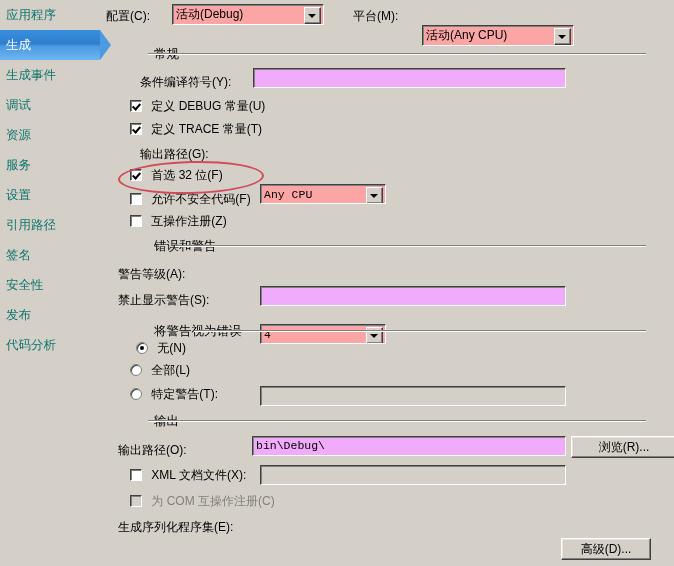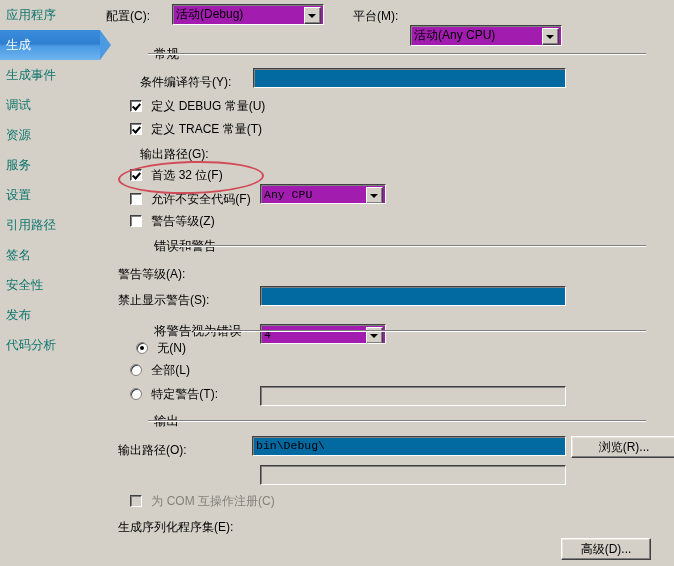--- a/index.html
+++ b/index.html
@@ -55,38 +55,38 @@
     width: 574px;
     height: 566px;
   }
 
   .row { position: absolute; }
   .lbl { white-space: nowrap; font-size: 12px; }
   .lbl.disabled { color: #848279; }
 
   
   .tb {
-    background: #0369a1;
+    background: #f0abfc;
     border: 1px solid;
     border-color: #404040 #ffffff #ffffff #404040;
     box-shadow: inset 1px 1px 0 #808080;
     box-sizing: border-box;
     font-family: "Liberation Mono", "DejaVu Sans Mono", monospace;
     font-size: 11.5px;
     line-height: 16px;
     padding: 1px 0 0 3px;
     color: #000;
     overflow: hidden;
     white-space: nowrap;
   }
   .tb.disabled { background: #d4d0c8; color: #848279; }
 
   
   .cb {
-    background: #a21caf;
+    background: #fca5a5;
     border: 1px solid;
     border-color: #404040 #ffffff #ffffff #404040;
     box-shadow: inset 1px 1px 0 #808080;
     box-sizing: border-box;
     position: relative;
     font-family: "Liberation Mono", "DejaVu Sans Mono", monospace;
     font-size: 11.5px;
     line-height: 17px;
     padding: 1px 0 0 3px;
     white-space: nowrap;
@@ -210,21 +210,21 @@
 
 <div id="main">
 
   <div class="row lbl" style="left:6px; top:8px;">配置(C):</div>
   <div class="row cb cjk" style="left:72px; top:4px; width:152px; height:21px;">
     <span>活动(Debug)</span>
     <span class="cb-btn"></span>
   </div>
 
   <div class="row lbl" style="left:253px; top:8px;">平台(M):</div>
-  <div class="row cb cjk" style="left:310px; top:4px; width:152px; height:21px;">
+  <div class="row cb cjk" style="left:322px; top:4px; width:152px; height:21px;">
     <span>活动(Any CPU)</span>
     <span class="cb-btn"></span>
   </div>
 
   <div class="grp-title" style="left:6px; top:46px;">常规</div>
   <div class="grp-line" style="left:48px; top:53px; width:498px;"></div>
 
   <div class="row lbl" style="left:40px; top:74px;">条件编译符号(Y):</div>
   <div class="row tb" style="left:153px; top:68px; width:313px; height:20px;"><span></span></div>
 
@@ -249,21 +249,21 @@
     <span class="lbl" style="margin-left:6px;">首选 32 位(F)</span>
   </div>
 
   <div class="row" style="left:30px; top:191px;">
     <span class="ck"></span>
     <span class="lbl" style="margin-left:6px;">允许不安全代码(F)</span>
   </div>
 
   <div class="row" style="left:30px; top:213px;">
     <span class="ck"></span>
-    <span class="lbl" style="margin-left:6px;">警告等级(Z)</span>
+    <span class="lbl" style="margin-left:6px;">互操作注册(Z)</span>
   </div>
 
   <div class="grp-title" style="left:6px; top:238px;">错误和警告</div>
   <div class="grp-line" style="left:75px; top:245px; width:471px;"></div>
 
   <div class="row lbl" style="left:18px; top:266px;">警告等级(A):</div>
   <div class="row cb" style="left:160px; top:262px; width:126px; height:20px;">
     <span>4</span>
     <span class="cb-btn"></span>
   </div>
@@ -290,20 +290,24 @@
   </div>
   <div class="row tb disabled" style="left:160px; top:386px; width:306px; height:20px;"><span></span></div>
 
   <div class="grp-title" style="left:6px; top:413px;">输出</div>
   <div class="grp-line" style="left:48px; top:420px; width:498px;"></div>
 
   <div class="row lbl" style="left:18px; top:442px;">输出路径(O):</div>
   <div class="row tb" style="left:152px; top:436px; width:314px; height:20px;"><span>bin\Debug\</span></div>
   <div class="row btn" style="left:471px; top:436px; width:106px; height:22px;"><span>浏览(R)...</span></div>
 
+  <div class="row" style="left:30px; top:467px;">
+    <span class="ck"></span>
+    <span class="lbl" style="margin-left:6px;">XML 文档文件(X):</span>
+  </div>
   <div class="row tb disabled" style="left:160px; top:465px; width:306px; height:20px;"><span></span></div>
 
   <div class="row" style="left:30px; top:493px;">
     <span class="ck disabled"></span>
     <span class="lbl disabled" style="margin-left:6px;">为 COM 互操作注册(C)</span>
   </div>
 
   <div class="row lbl" style="left:18px; top:519px;">生成序列化程序集(E):</div>
 
   <div class="row btn" style="left:461px; top:538px; width:90px; height:22px;"><span>高级(D)...</span></div>

